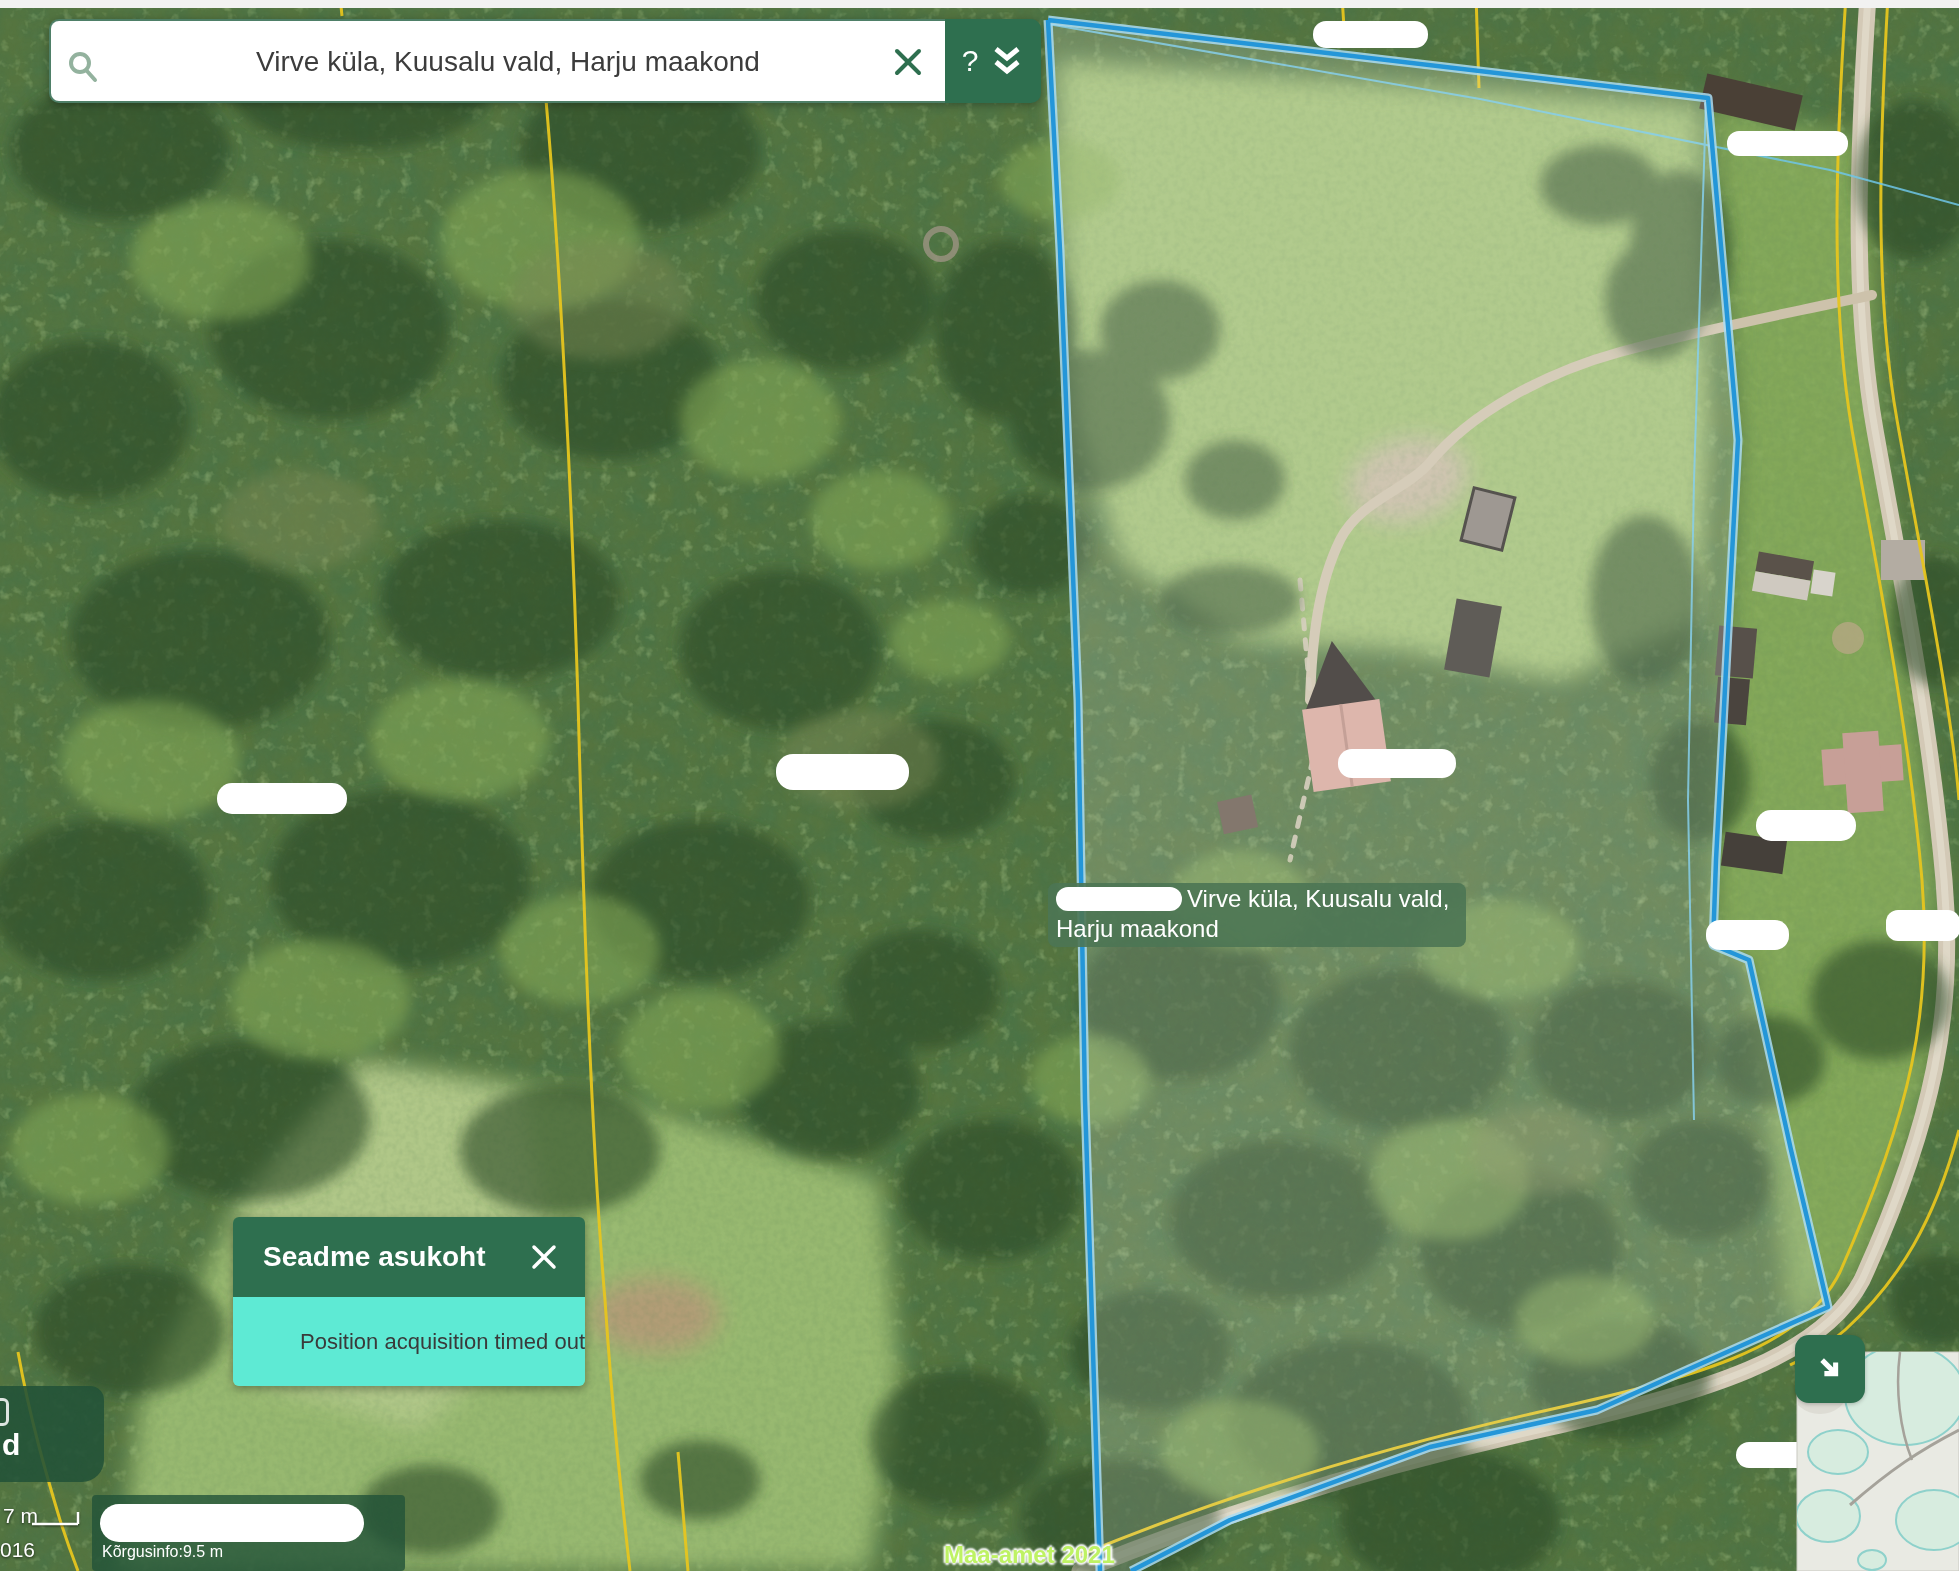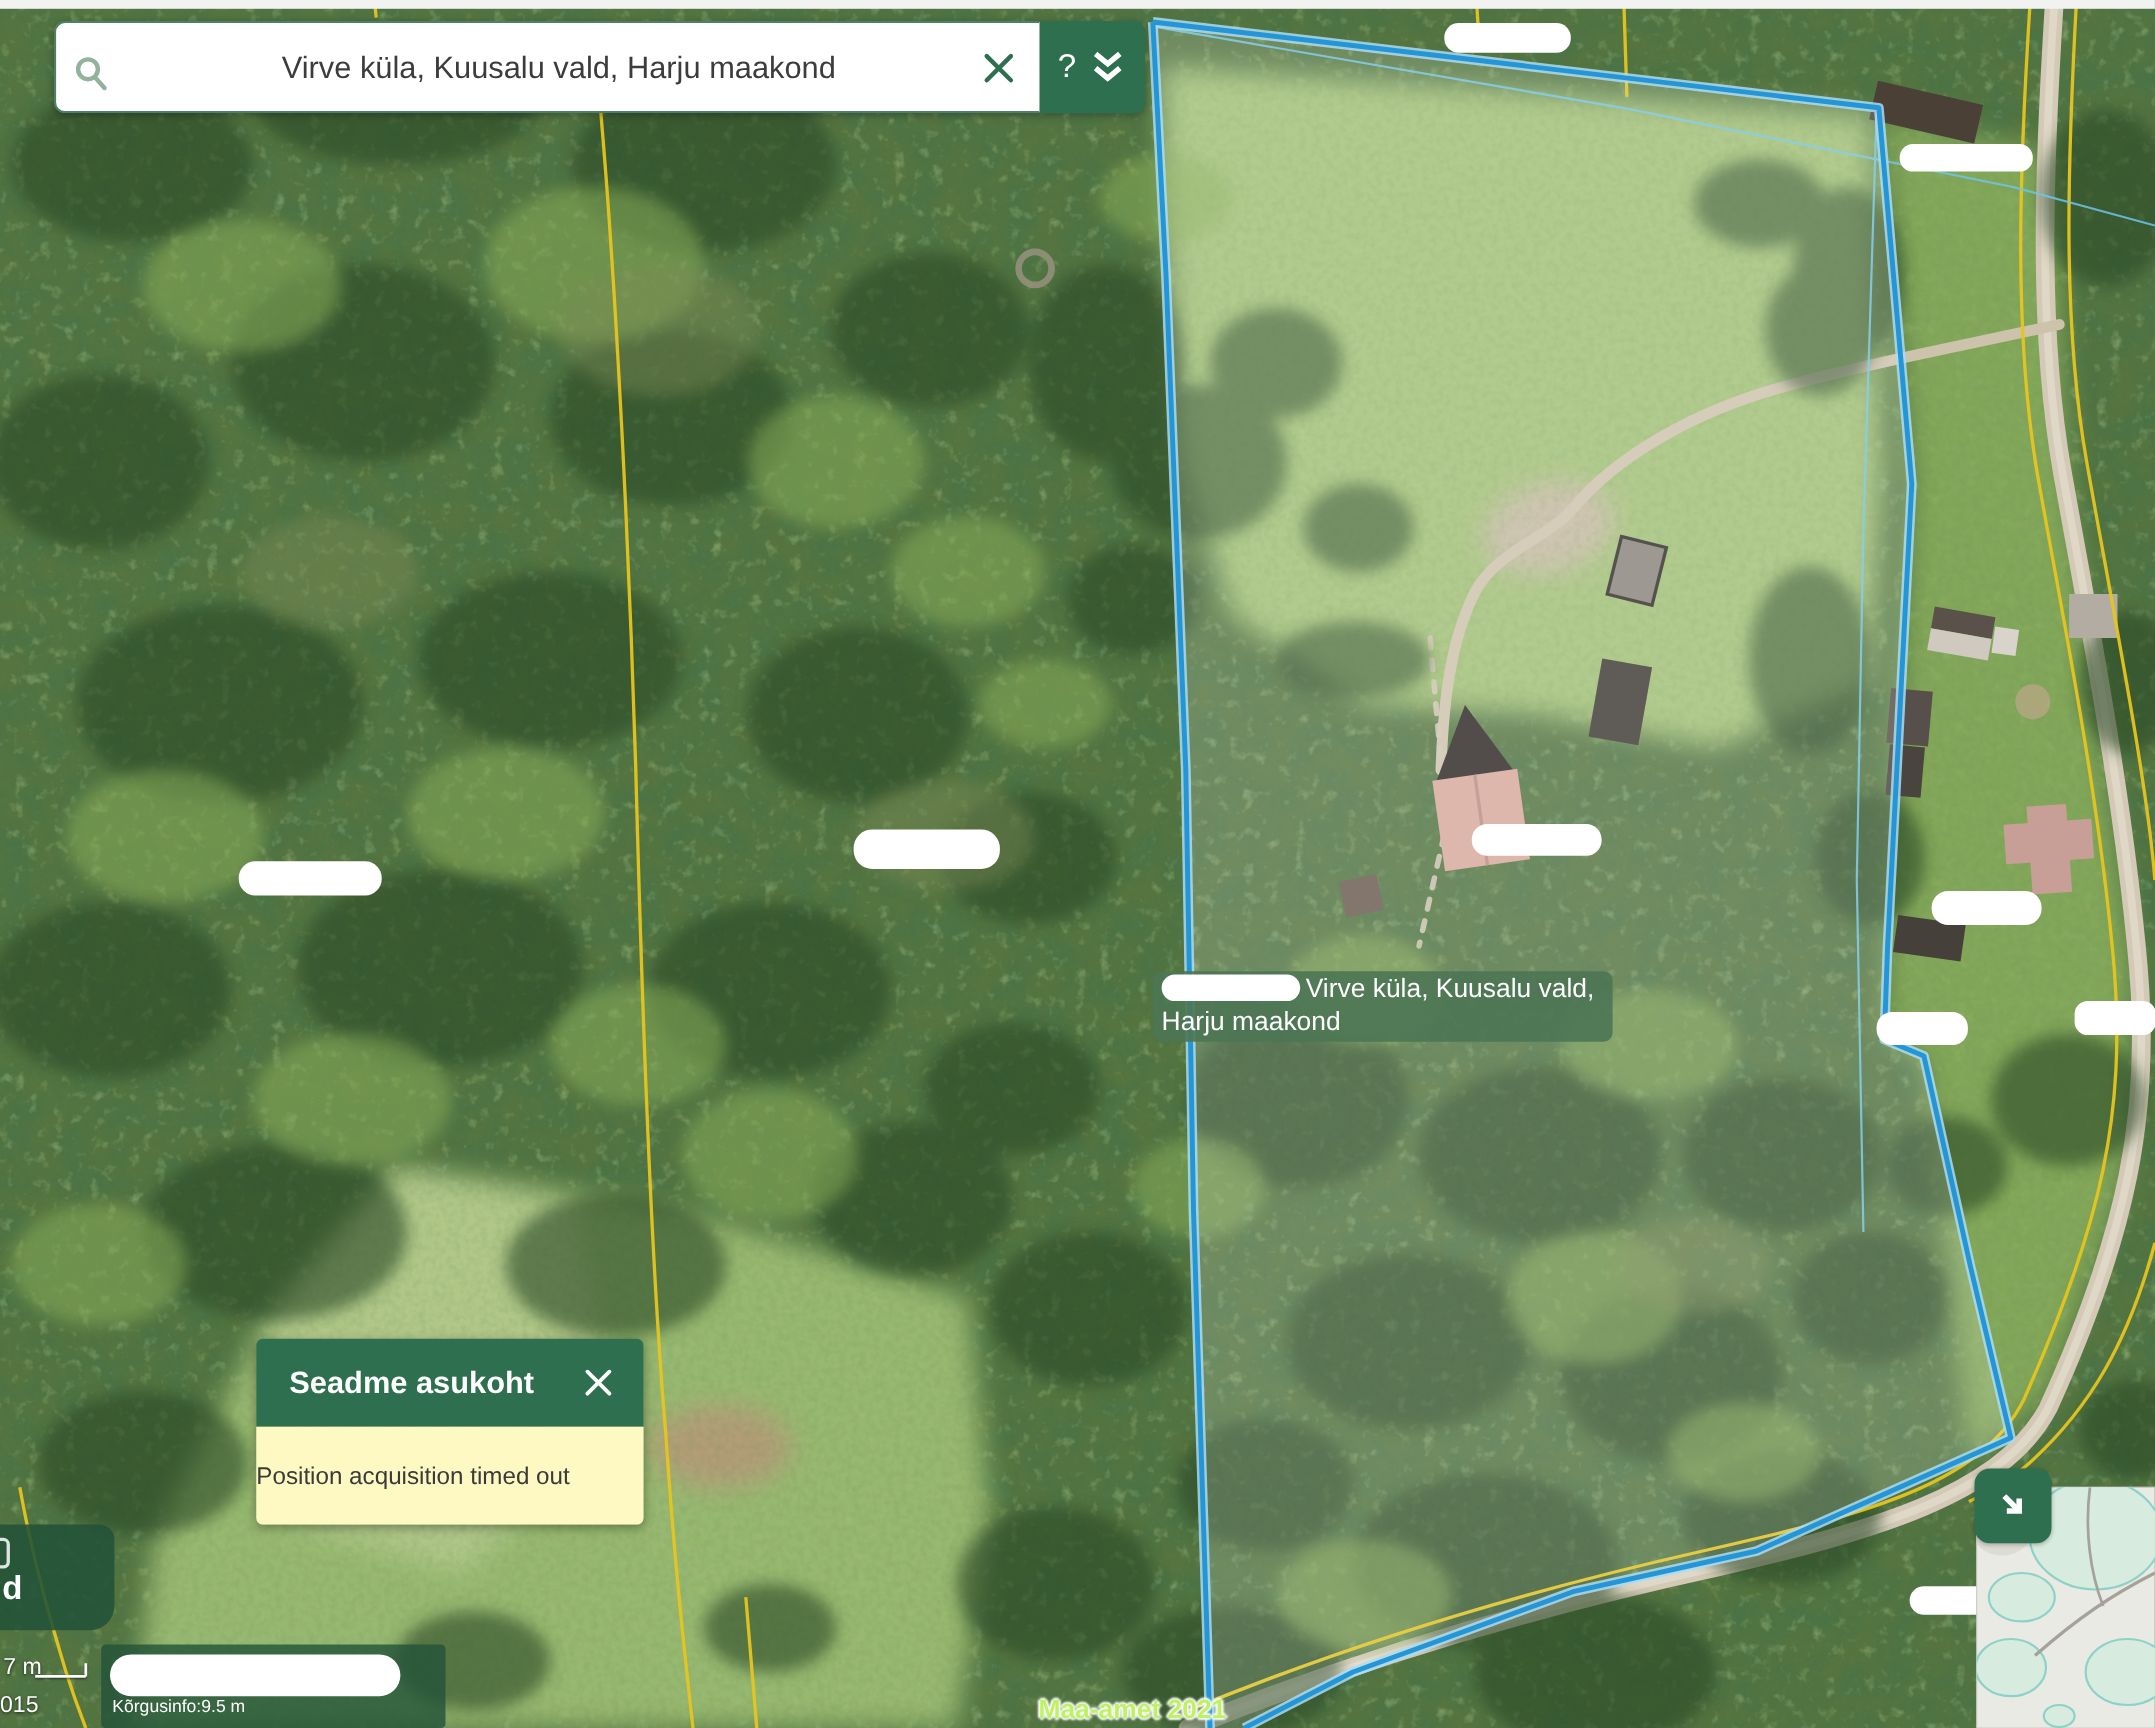--- a/index.html
+++ b/index.html
@@ -29,21 +29,21 @@
   .map-label{position:absolute;left:1048px;top:883px;width:418px;box-sizing:border-box;
     background:rgba(76,118,84,.9);border-radius:8px;color:#fff;font-size:24px;line-height:30px;
     padding:1px 0 3px 8px;}
   .map-label .redact-inline{display:inline-block;width:126px;height:24px;background:#fff;
     border-radius:12px;vertical-align:-4px;margin-right:5px;}
   
   .dialog{position:absolute;left:233px;top:1217px;width:352px;box-shadow:0 3px 10px rgba(0,0,0,.35);border-radius:6px;}
   .dialog-header{height:80px;background:#2e6f4f;border-radius:6px 6px 0 0;display:flex;align-items:center;}
   .dialog-title{color:#fff;font-size:28px;font-weight:bold;margin-left:30px;}
   .dialog-close{margin-left:auto;margin-right:26px;background:none;border:none;padding:0;cursor:pointer;height:30px;}
-  .dialog-body{height:89px;background:#fef9c3;border-radius:0 0 6px 6px;display:flex;align-items:center;justify-content:flex-start;}
+  .dialog-body{height:89px;background:#5eead4;border-radius:0 0 6px 6px;display:flex;align-items:center;justify-content:flex-end;}
   .dialog-msg{font-size:22px;color:#3a3a3a;}
   
   .corner-panel{position:absolute;left:-18px;top:1386px;width:122px;height:96px;
     background:rgba(34,82,56,.88);border-radius:0 14px 22px 0;}
   .corner-badge{position:absolute;left:-14px;top:12px;border:3px solid #fff;border-radius:6px;
     padding:1px 8px;color:#fff;font-size:17px;font-weight:bold;opacity:.85;}
   .corner-d{position:absolute;left:20px;top:42px;color:#fff;font-size:30px;font-weight:bold;}
   
   .scale-text{position:absolute;left:3px;top:1504px;color:#fff;font-size:21px;
     text-shadow:0 1px 3px rgba(0,0,0,.7);}
@@ -347,21 +347,21 @@
 
   <div class="corner-panel">
     <span class="corner-badge">67</span>
     <span class="corner-d">d</span>
   </div>
 
   <div class="scale-text">7 m</div>
   <svg class="scale-svg" width="56" height="24" viewBox="0 0 56 24">
     <path d="M2,18 H48 M48,18 V6" stroke="#fff" stroke-width="2.5" fill="none"></path>
   </svg>
-  <div class="code-text">015</div>
+  <div class="code-text">016</div>
 
   <div class="status-panel">
     <div class="status-pill"></div>
     <div class="elevation">Kõrgusinfo:9.5 m</div>
   </div>
 
   <div class="attribution">Maa-amet 2021</div>
 
   <button class="minimap-btn">
     <span>

